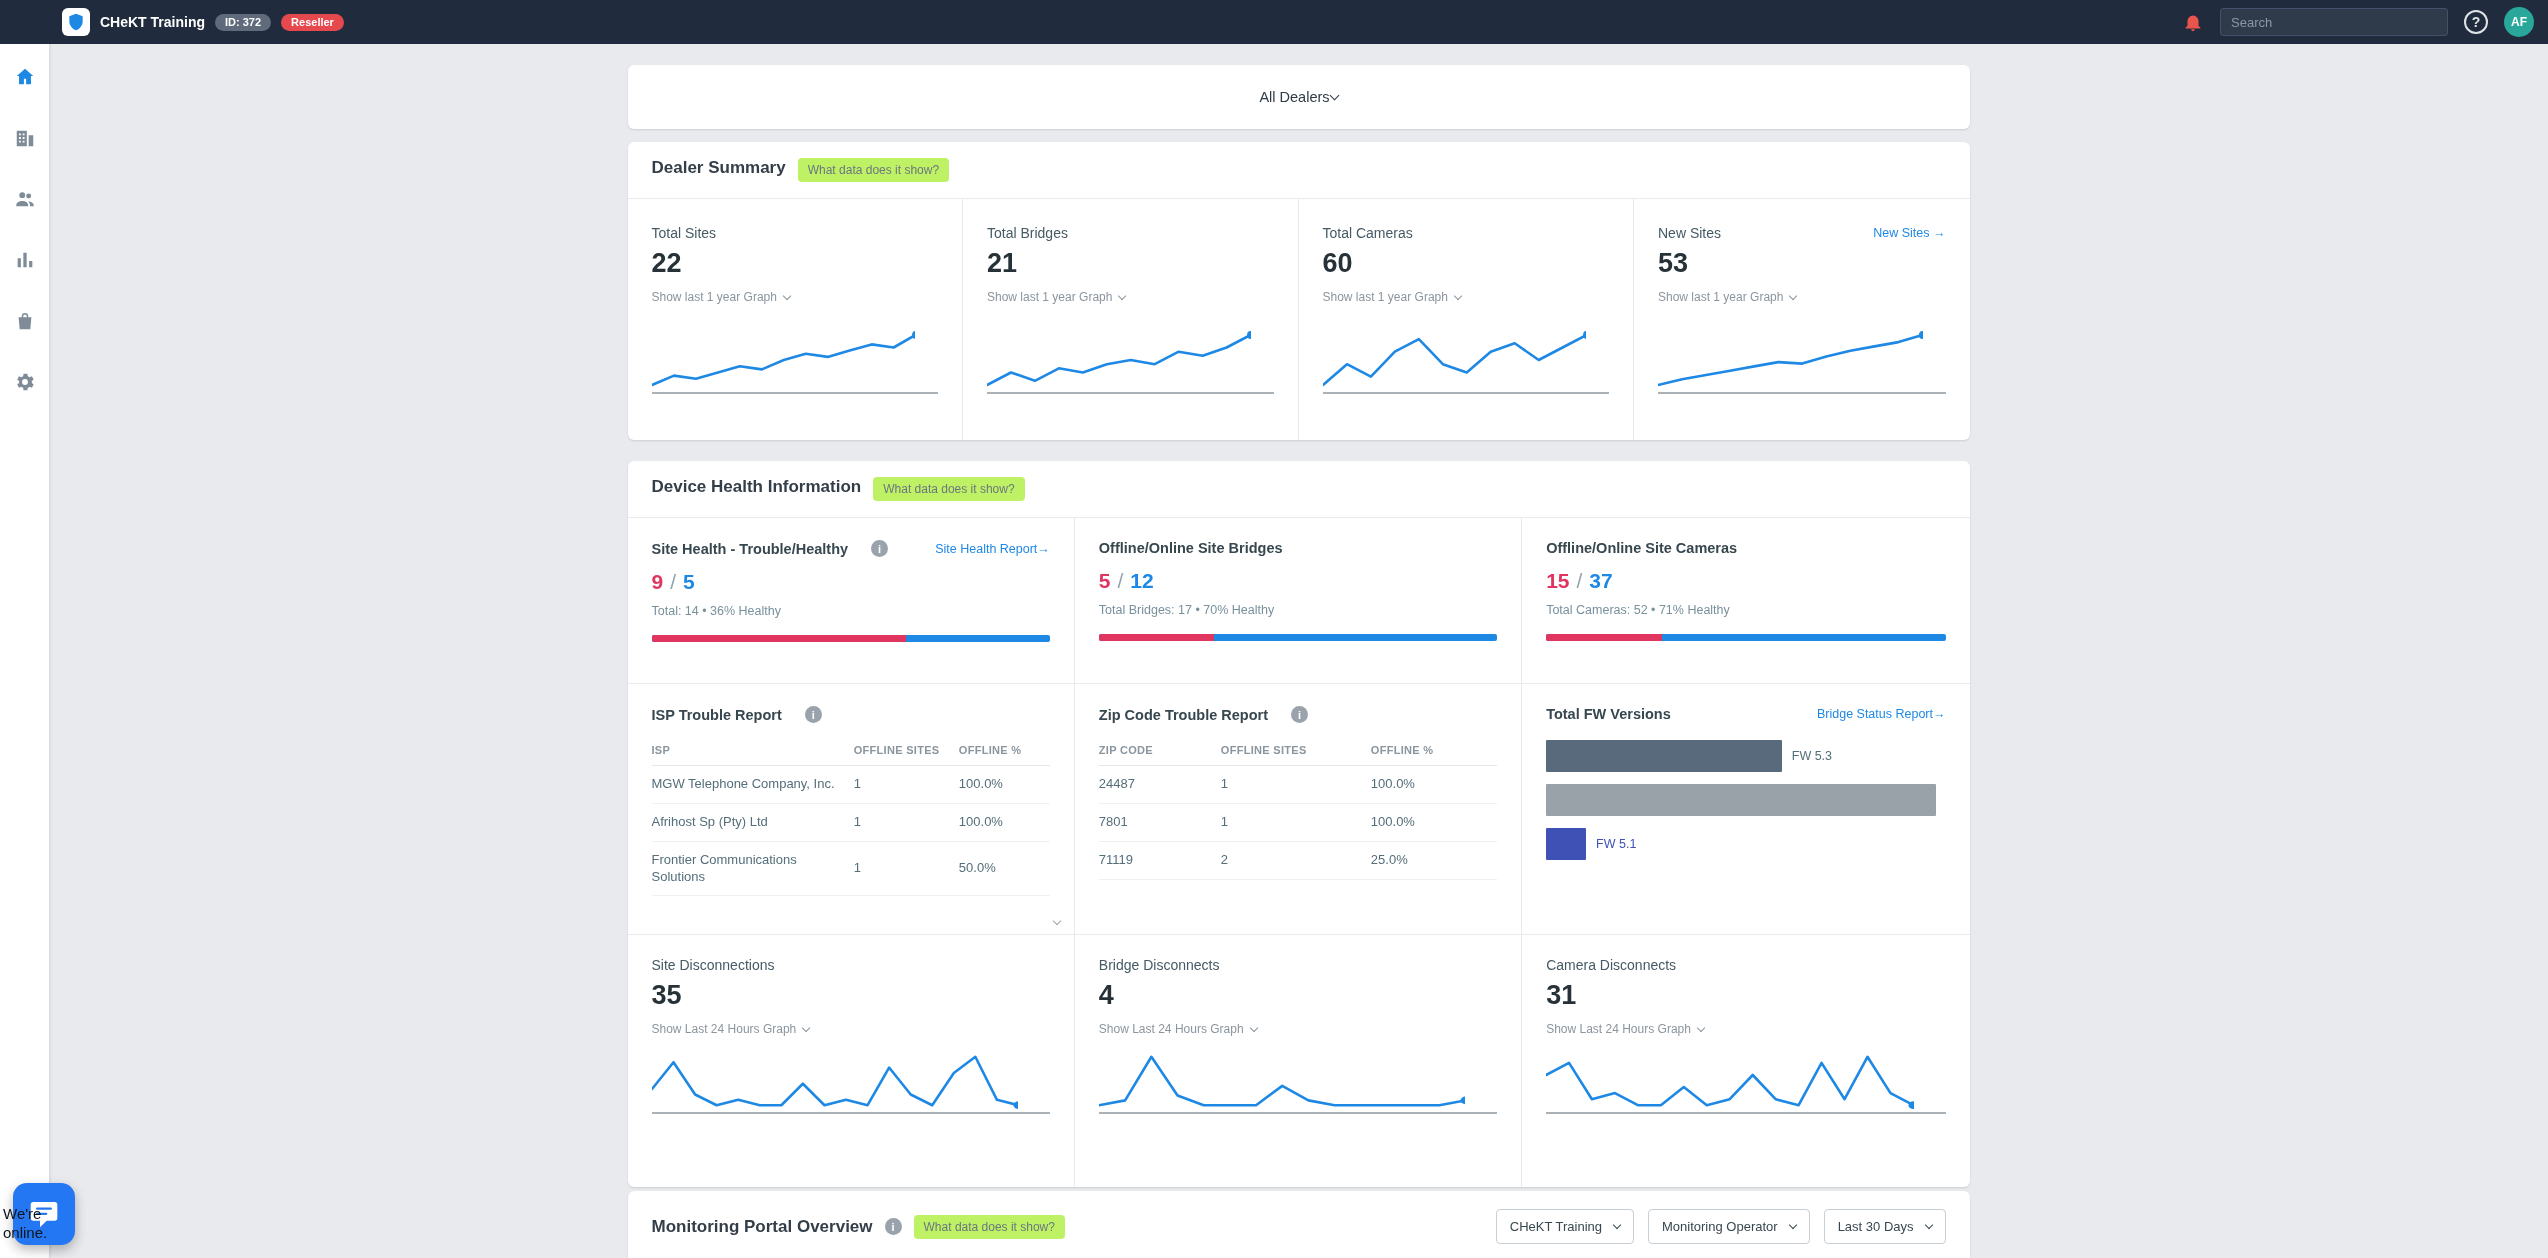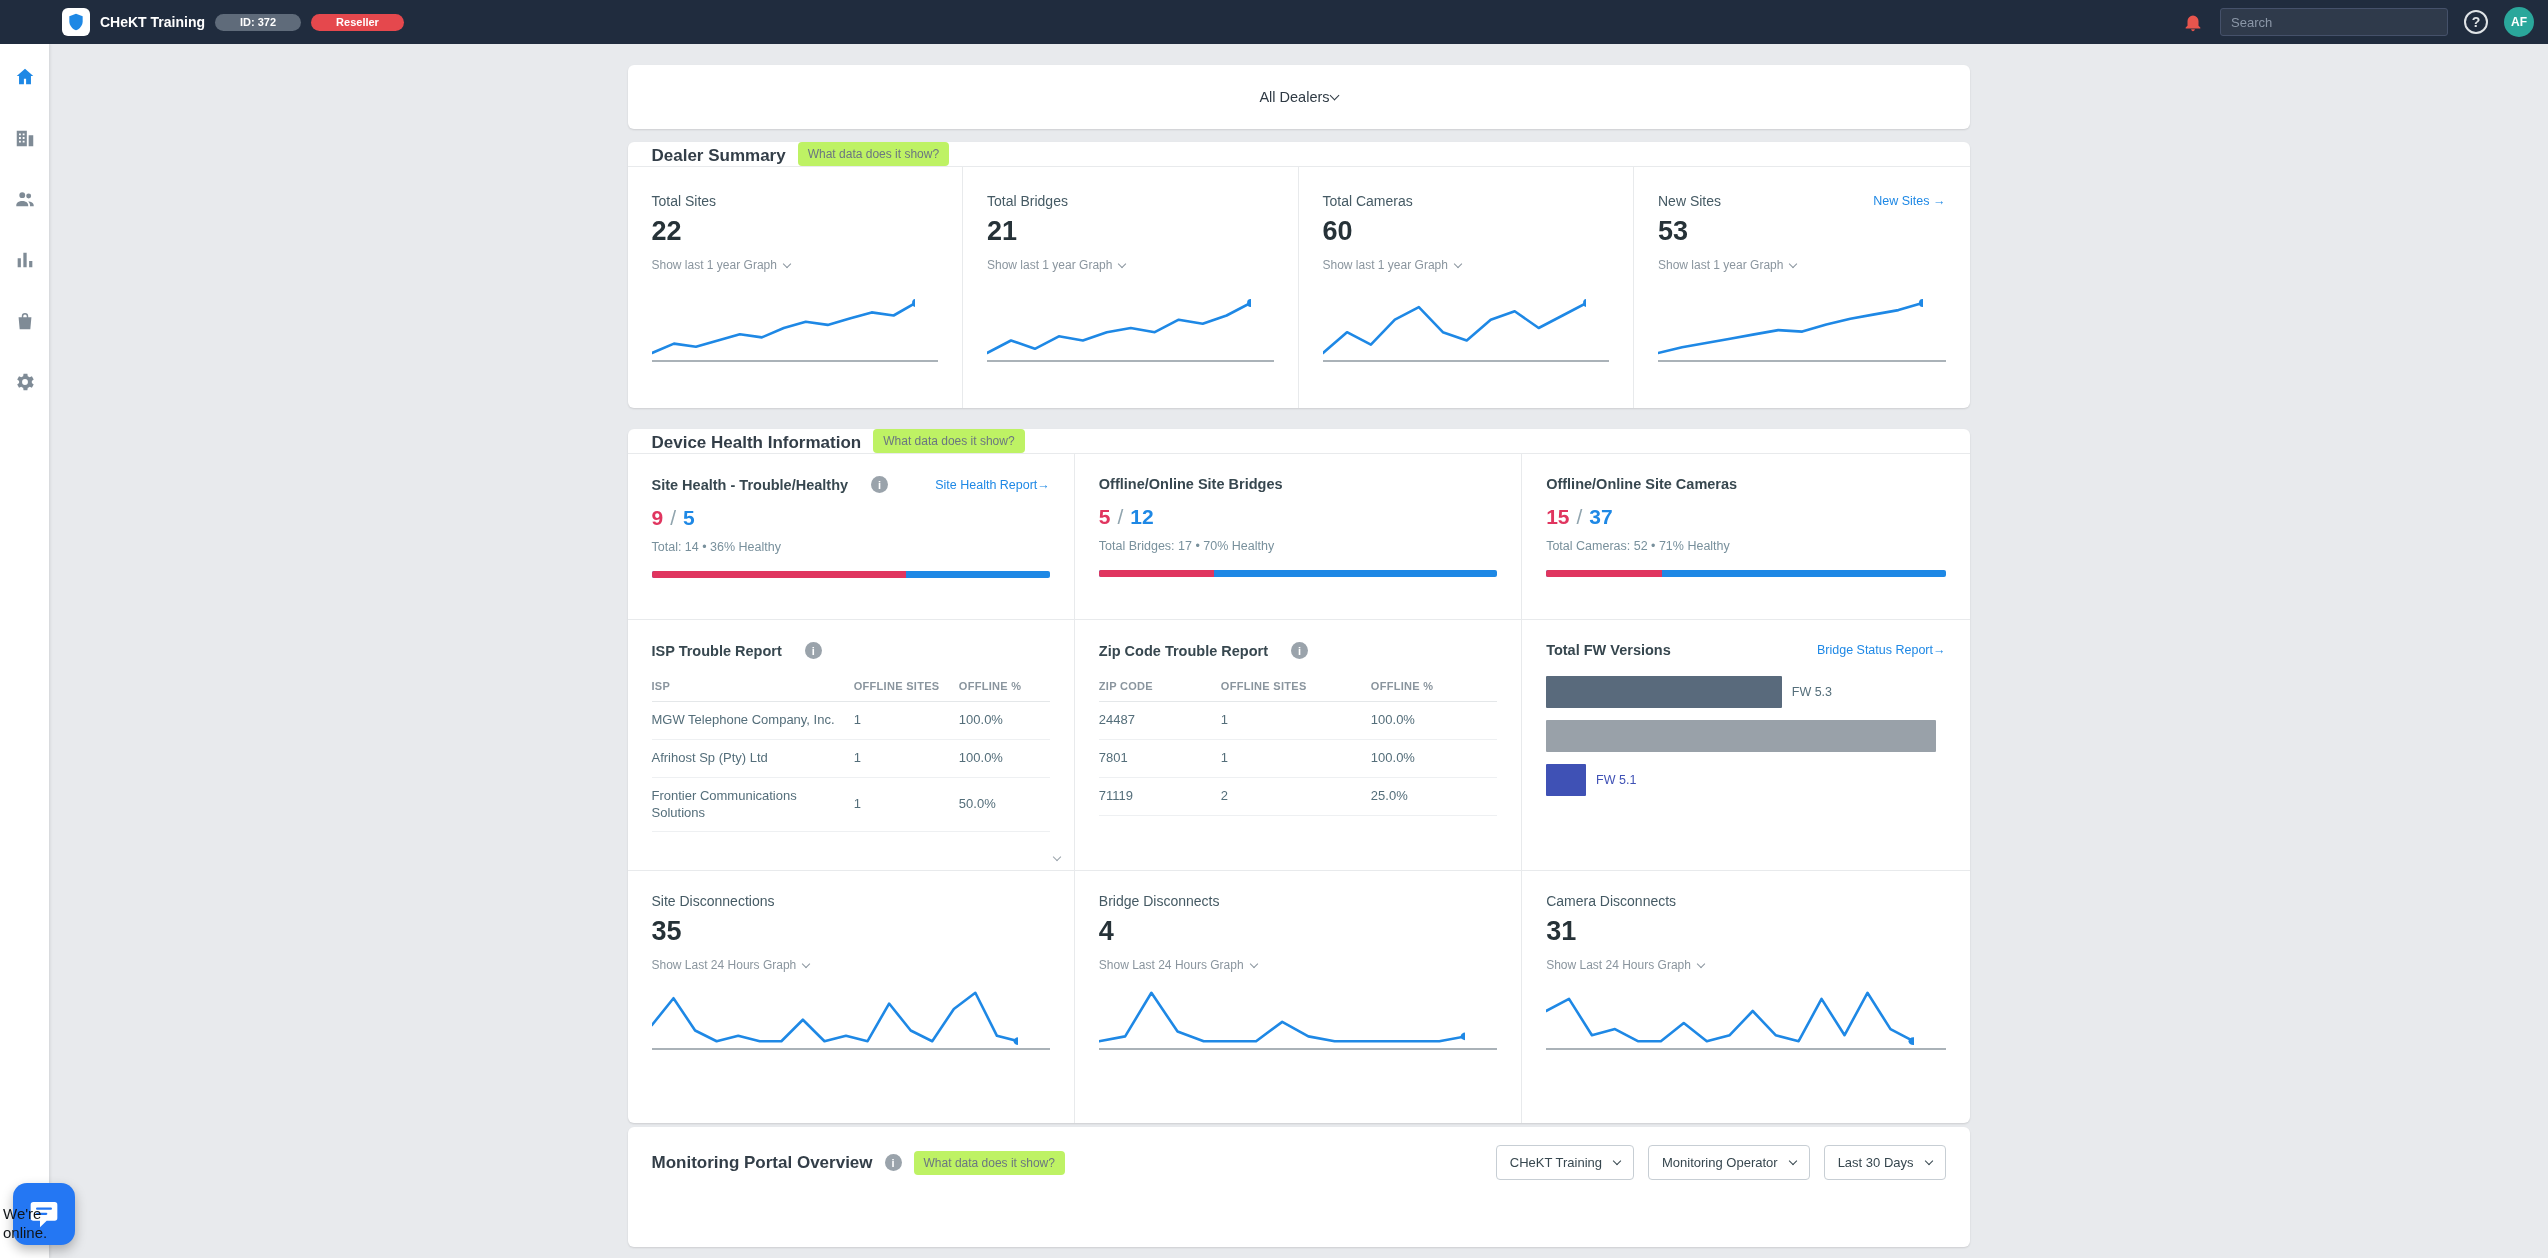--- a/index.html
+++ b/index.html
@@ -6,21 +6,21 @@
   html,body{width:2548px;height:1258px;overflow:hidden}
   body{font-family:"Liberation Sans","DejaVu Sans",sans-serif;background:#e8eaed;color:#37474f}
   #app{position:relative;width:2548px;height:1258px;overflow:hidden}
 
   
   .topbar{position:absolute;top:0;left:0;right:0;height:44px;background:#202c3e;display:flex;align-items:center;justify-content:space-between;padding:0 14px 0 62px;z-index:20}
   .brand{display:flex;align-items:center;gap:10px}
   .logo{width:28px;height:28px;border-radius:6px;background:#fff;display:flex;align-items:center;justify-content:center;cursor:pointer}
   .logo svg{width:20px;height:20px;fill:#1e88e5}
   .brand-name{color:#fff;font-size:14px;font-weight:700}
-  .pill{font-size:11px;padding:3px 25px;border-radius:10px;color:#fff;font-weight:700;line-height:1}
+  .pill{font-size:11px;padding:3px 10px;border-radius:10px;color:#fff;font-weight:700;line-height:1}
   .id-pill{background:#5f6b7a}
   .reseller-pill{background:#e5484d}
   .top-right{display:flex;align-items:center;gap:16px}
   .bell svg{width:22px;height:22px;fill:#e8554d;display:block}
   .search{width:228px;height:28px;background:rgba(255,255,255,.07);border:1px solid #45516a;border-radius:3px;color:#dfe5ec;padding:0 10px;font-size:13px;outline:none}
   .search::placeholder{color:#8b97a8}
   .help{width:24px;height:24px;border-radius:50%;border:2px solid #dfe3e6;color:#dfe3e6;font-size:14px;font-weight:700;display:flex;align-items:center;justify-content:center;cursor:pointer}
   .avatar{width:30px;height:30px;border-radius:50%;background:#2aa79b;color:#fff;font-size:12px;font-weight:700;display:flex;align-items:center;justify-content:center;cursor:pointer}
 
   
@@ -29,21 +29,21 @@
   .sicon svg{width:22px;height:22px;fill:#7f8b96;display:block}
   .sicon.active svg{fill:#1e88e5}
 
   
   .main{position:absolute;top:44px;left:49px;right:0;bottom:0;overflow:hidden}
   .content{width:1342px;margin:21px auto 0}
   .card{background:#fff;border-radius:6px;box-shadow:0 1px 2px rgba(0,0,0,.12)}
 
   .dealers-card{height:64px;display:flex;align-items:center;justify-content:center;gap:1px;font-size:14.5px;font-weight:500;color:#2f3a44;margin-bottom:13px;cursor:pointer}
 
-  .sec-head{display:flex;align-items:flex-end;gap:12px;padding:0 24px;border-bottom:1px solid #e8eaec}
+  .sec-head{display:flex;align-items:flex-start;gap:12px;padding:16px 24px;border-bottom:1px solid #e8eaec}
   .sec-title{font-size:17px;font-weight:700;color:#333e48}
   .hint-badge{font-size:12px;color:#6b7680;background:#bef264;padding:5px 10px;border-radius:4px;cursor:pointer;white-space:nowrap}
 
   .chev{display:inline-block;width:7px;height:7px;border-left:1.6px solid currentColor;border-bottom:1.6px solid currentColor;transform:rotate(-45deg);margin-top:-3px}
   .chev.sm{width:6px;height:6px}
   .info-i{width:17px;height:17px;border-radius:50%;background:#9aa3ab;color:#fff;font-size:11px;font-weight:700;display:inline-flex;align-items:center;justify-content:center;cursor:pointer;flex:none}
   .link{color:#1e88e5;font-size:12.5px;cursor:pointer;white-space:nowrap}
 
   
   .summary-card{margin-bottom:21px}

